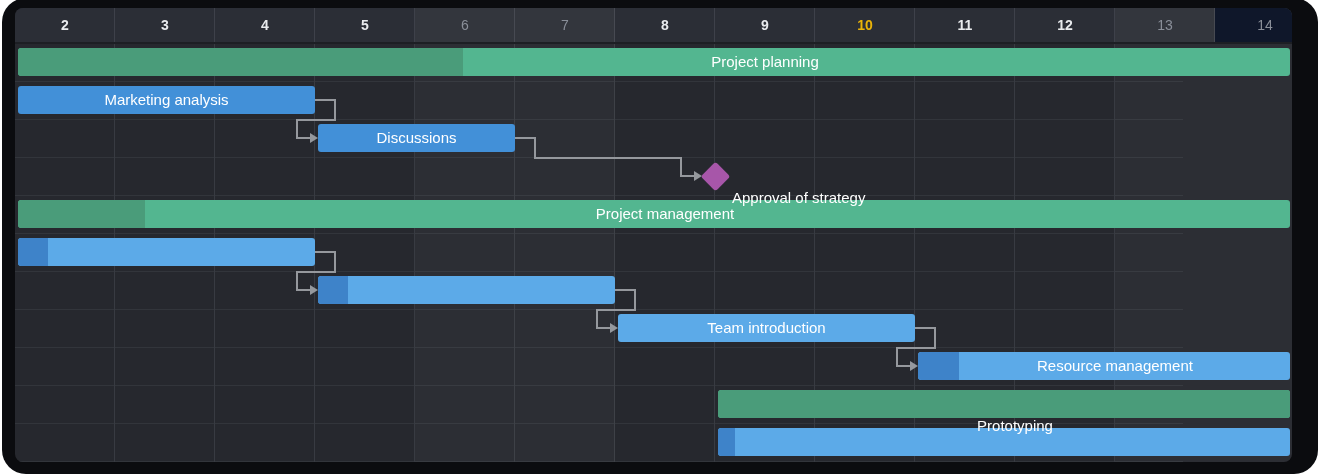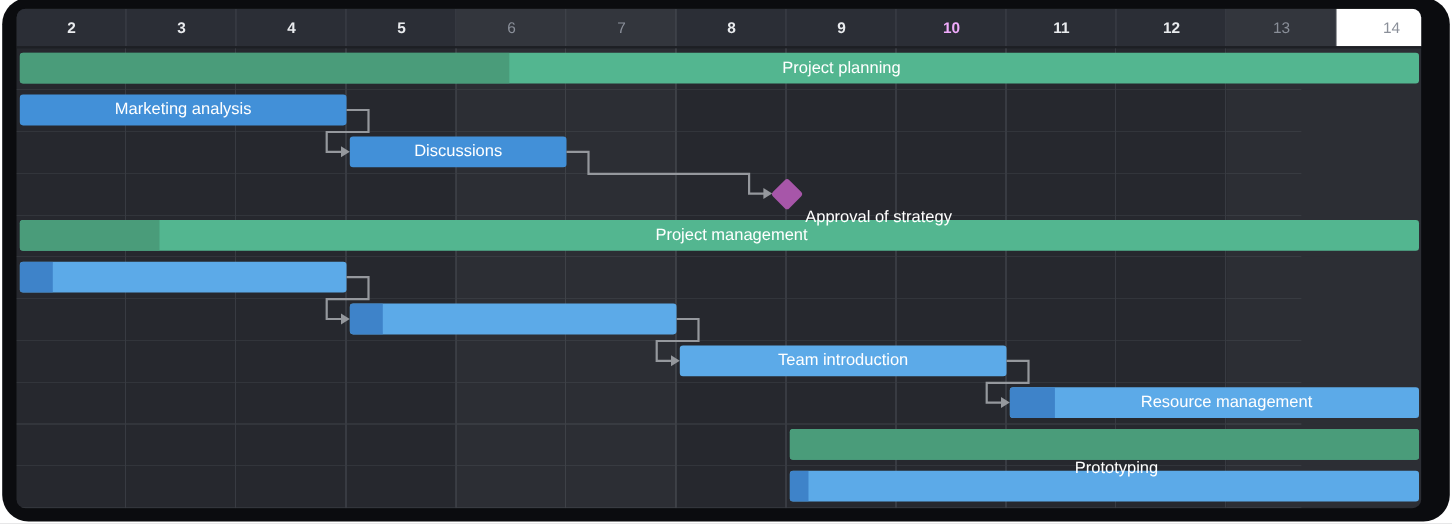--- a/index.html
+++ b/index.html
@@ -34,25 +34,25 @@
   <div class="chart">
     <div class="header" id="header" style="background: rgb(43, 46, 54);">
         <div class="hcell" style="color: rgb(233, 235, 238);">2</div>
         <div class="hcell" style="color: rgb(233, 235, 238);">3</div>
         <div class="hcell" style="color: rgb(233, 235, 238);">4</div>
         <div class="hcell" style="color: rgb(233, 235, 238);">5</div>
         <div class="hcell weekend" style="color: rgb(138, 143, 153); background: rgb(51, 54, 61);">6</div>
         <div class="hcell weekend" style="color: rgb(138, 143, 153); background: rgb(51, 54, 61);">7</div>
         <div class="hcell" style="color: rgb(233, 235, 238);">8</div>
         <div class="hcell" style="color: rgb(233, 235, 238);">9</div>
-        <div class="hcell" style="color: #f0abfc;">10</div>
+        <div class="hcell" style="color: #eab308;">10</div>
         <div class="hcell" style="color: rgb(233, 235, 238);">11</div>
         <div class="hcell" style="color: rgb(233, 235, 238);">12</div>
         <div class="hcell weekend" style="color: rgb(138, 143, 153); background: rgb(51, 54, 61);">13</div>
-        <div class="hcell weekend" style="color: rgb(138, 143, 153); background: #ffffff;">14</div>
+        <div class="hcell weekend" style="color: rgb(138, 143, 153); background: #0f172a;">14</div>
       </div>
     <div class="header-gap"></div>
     <div class="rows" id="rows">
         <div class="wk-col" style="left: 400px; width: 200px;"></div>
         <div class="wk-col" style="left: 1100px; width: 200px;"></div>
         <div class="bar" style="left: 3px; width: 1272px; top: 4px; background: rgb(83, 182, 144);">
           <div class="progress" style="width: 35%; background: rgb(74, 156, 122);"></div>
         </div>
         <div class="bar-label" style="left: 750px; top: 4px; color: rgb(255, 255, 255);">Project planning</div>
         <div class="bar" style="left: 3px; width: 297px; top: 42px; background: rgb(66, 144, 216);"></div>

